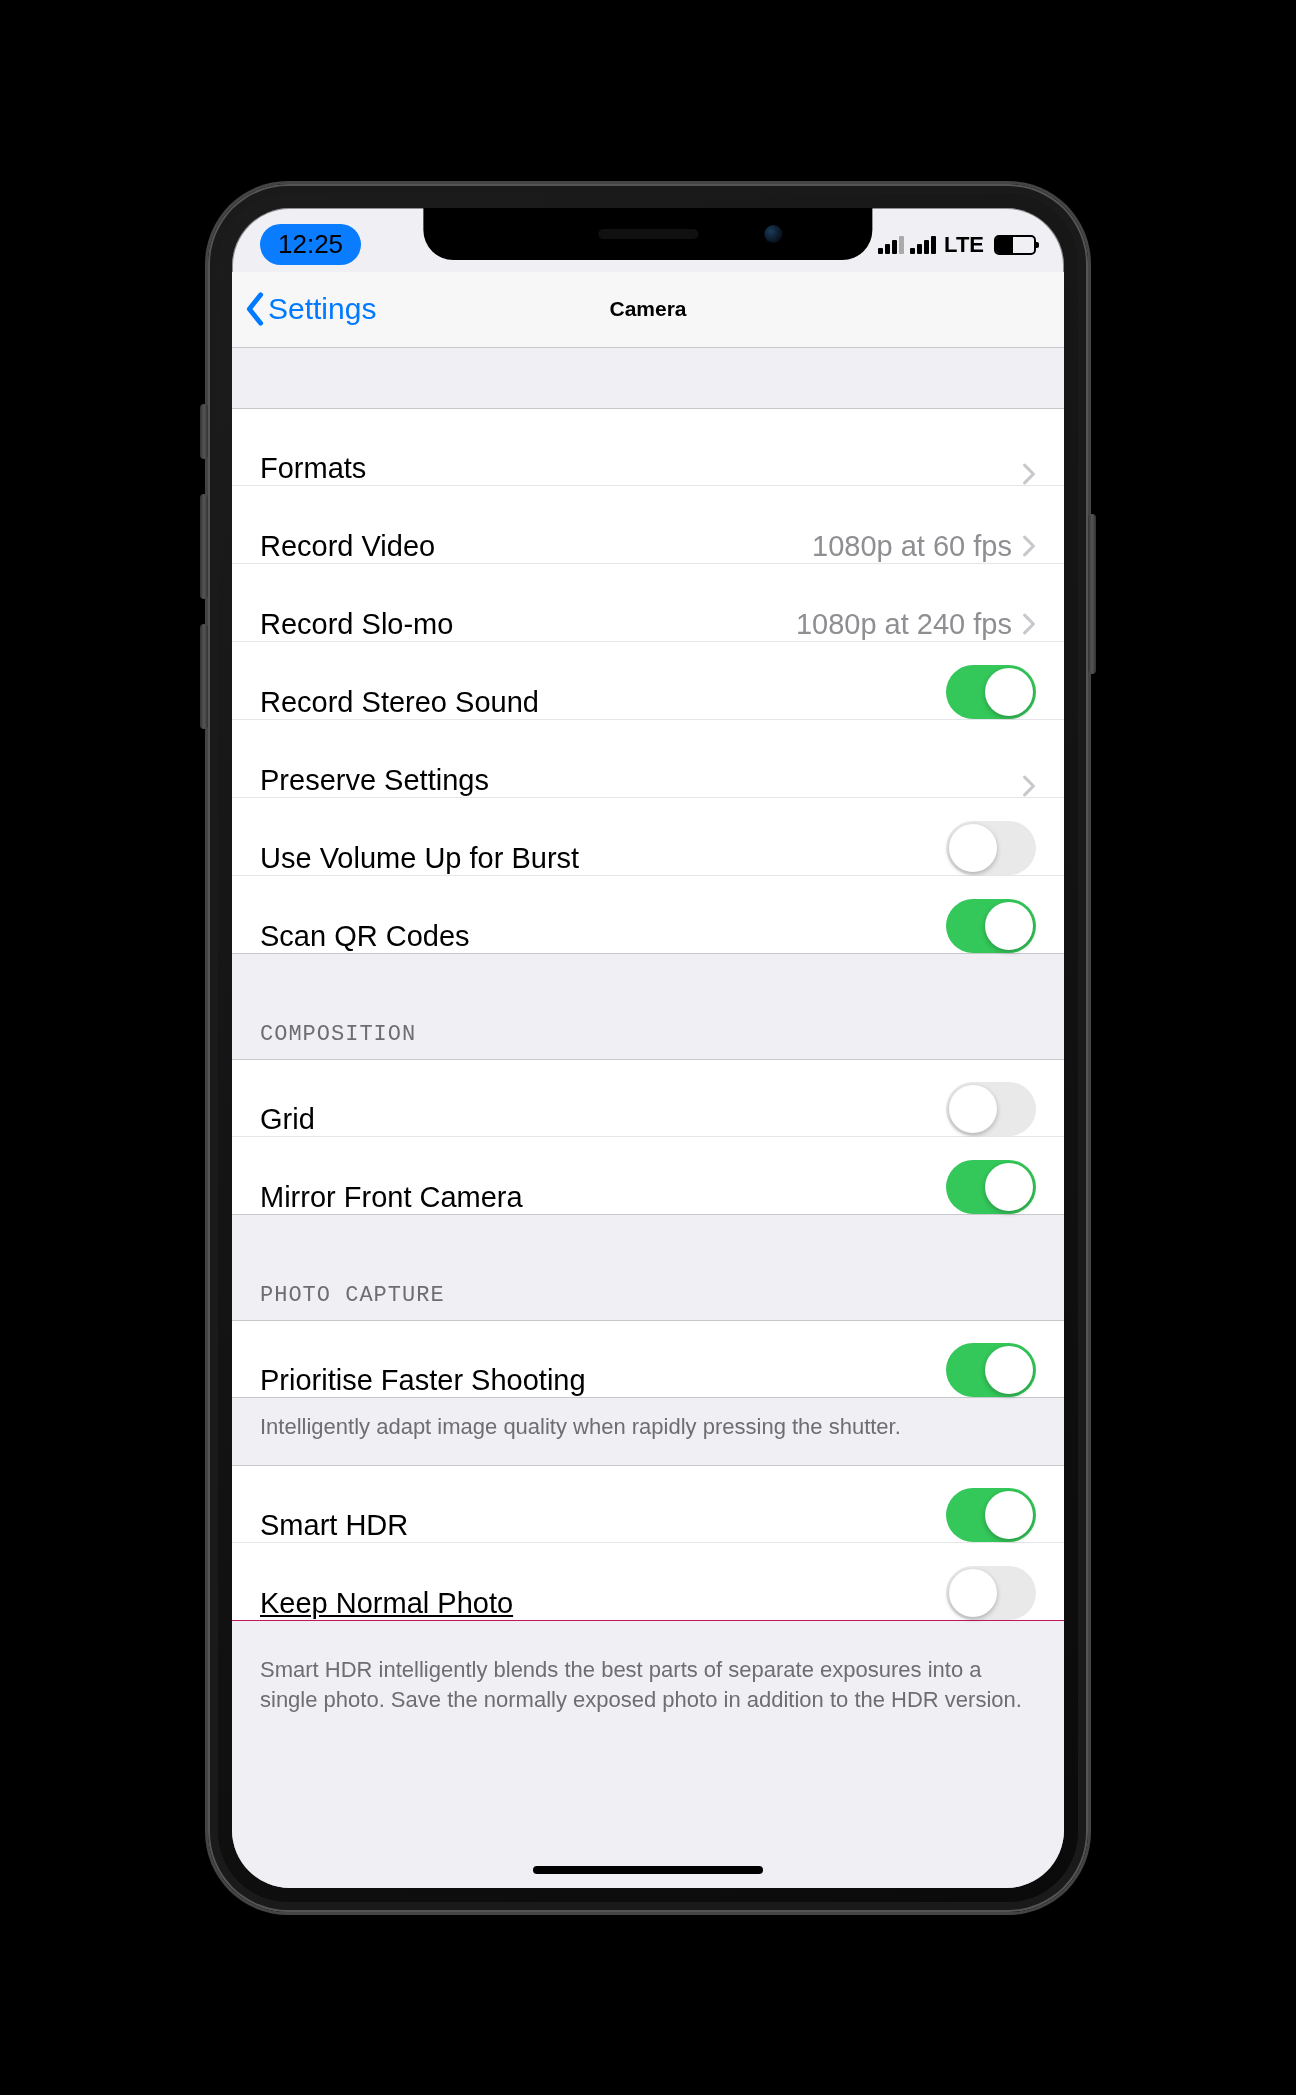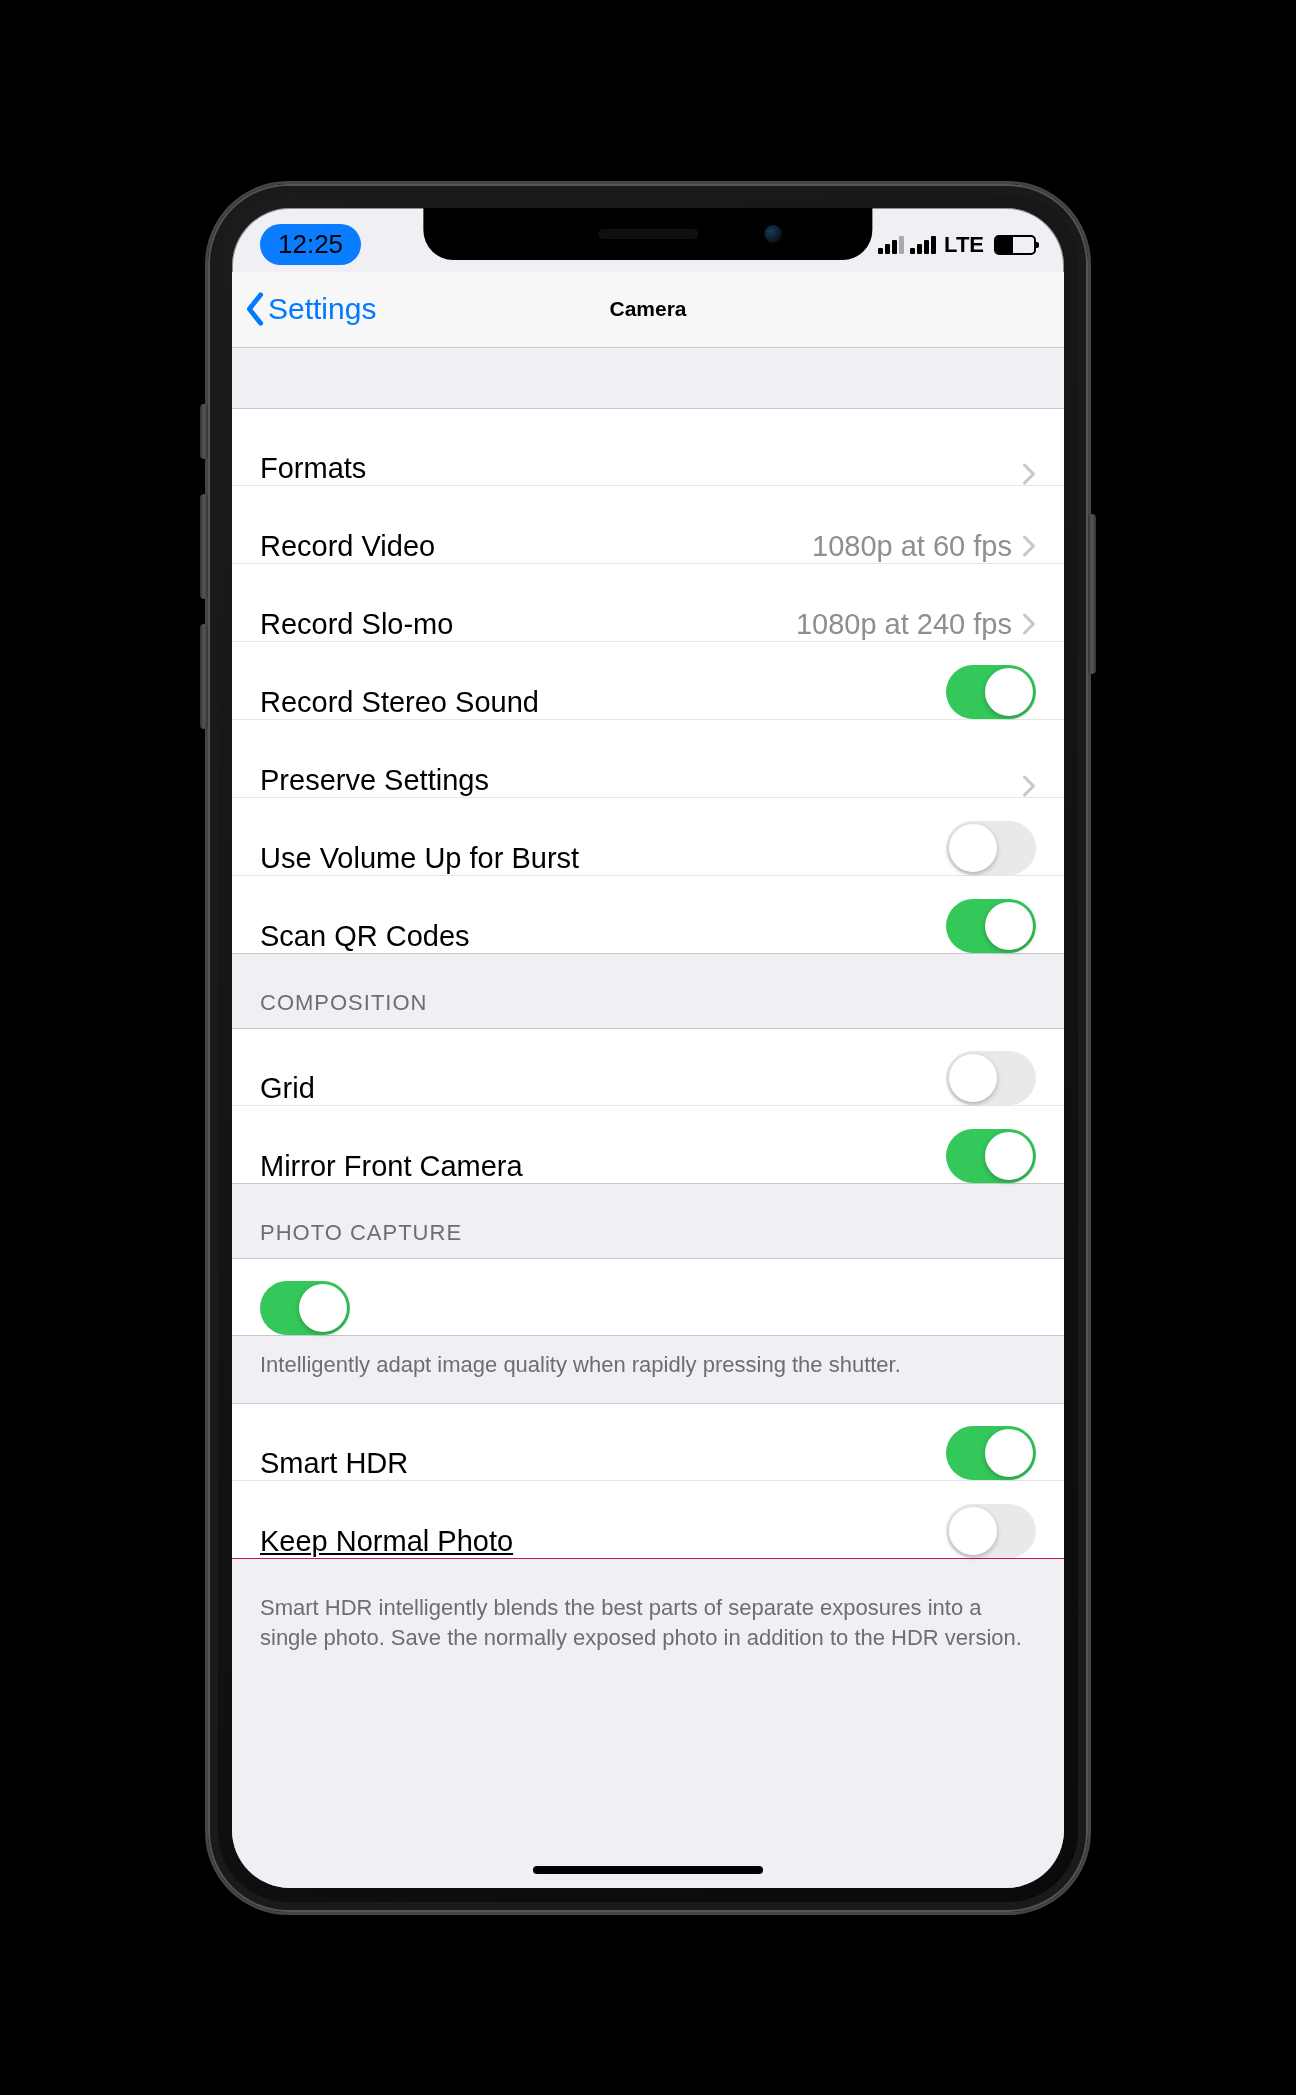--- a/index.html
+++ b/index.html
@@ -106,24 +106,25 @@
 
     .content {
       overflow: hidden;
       height: calc(100% - 140px);
       background: #efeff4;
     }
 
     .section-spacer { height: 60px; }
 
     .section-header {
-      padding: 36px 28px 12px;
+      padding: 68px 28px 12px;
       font-size: 22px;
       color: #6d6d72;
       letter-spacing: 1px;
+      font-family: Liberation Mono, monospace;
     }
 
     .row {
       background: #fff;
       min-height: 78px;
       padding: 0 28px;
       display: flex;
       align-items: flex-end;
       justify-content: space-between;
       border-bottom: 1px solid #e5e5ea;
@@ -300,20 +301,21 @@
       <div class="row" style="border-bottom:1px solid #c8c7cc;">
         <span class="label">Mirror Front Camera</span>
         <div class="toggle on">
             <div class="knob"></div>
           </div>
       </div>
 
       <div class="section-header">PHOTO CAPTURE</div>
 
       <div class="row group-first" style="border-bottom:1px solid #c8c7cc;">
+        <span class="label">Prioritise Faster Shooting</span>
         <div class="toggle on">
             <div class="knob"></div>
           </div>
       </div>
 
       <div class="footer-text">Intelligently adapt image quality when rapidly pressing the shutter.</div>
 
       <div class="row group-first">
         <span class="label">Smart HDR</span>
         <div class="toggle on">

